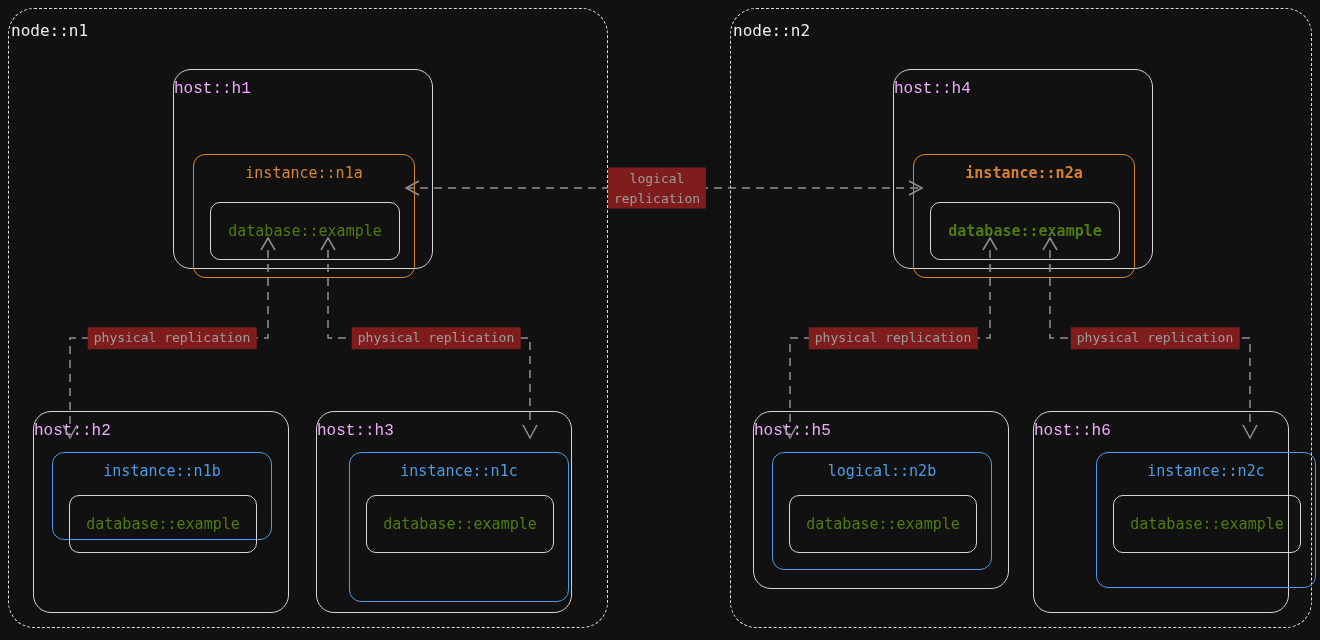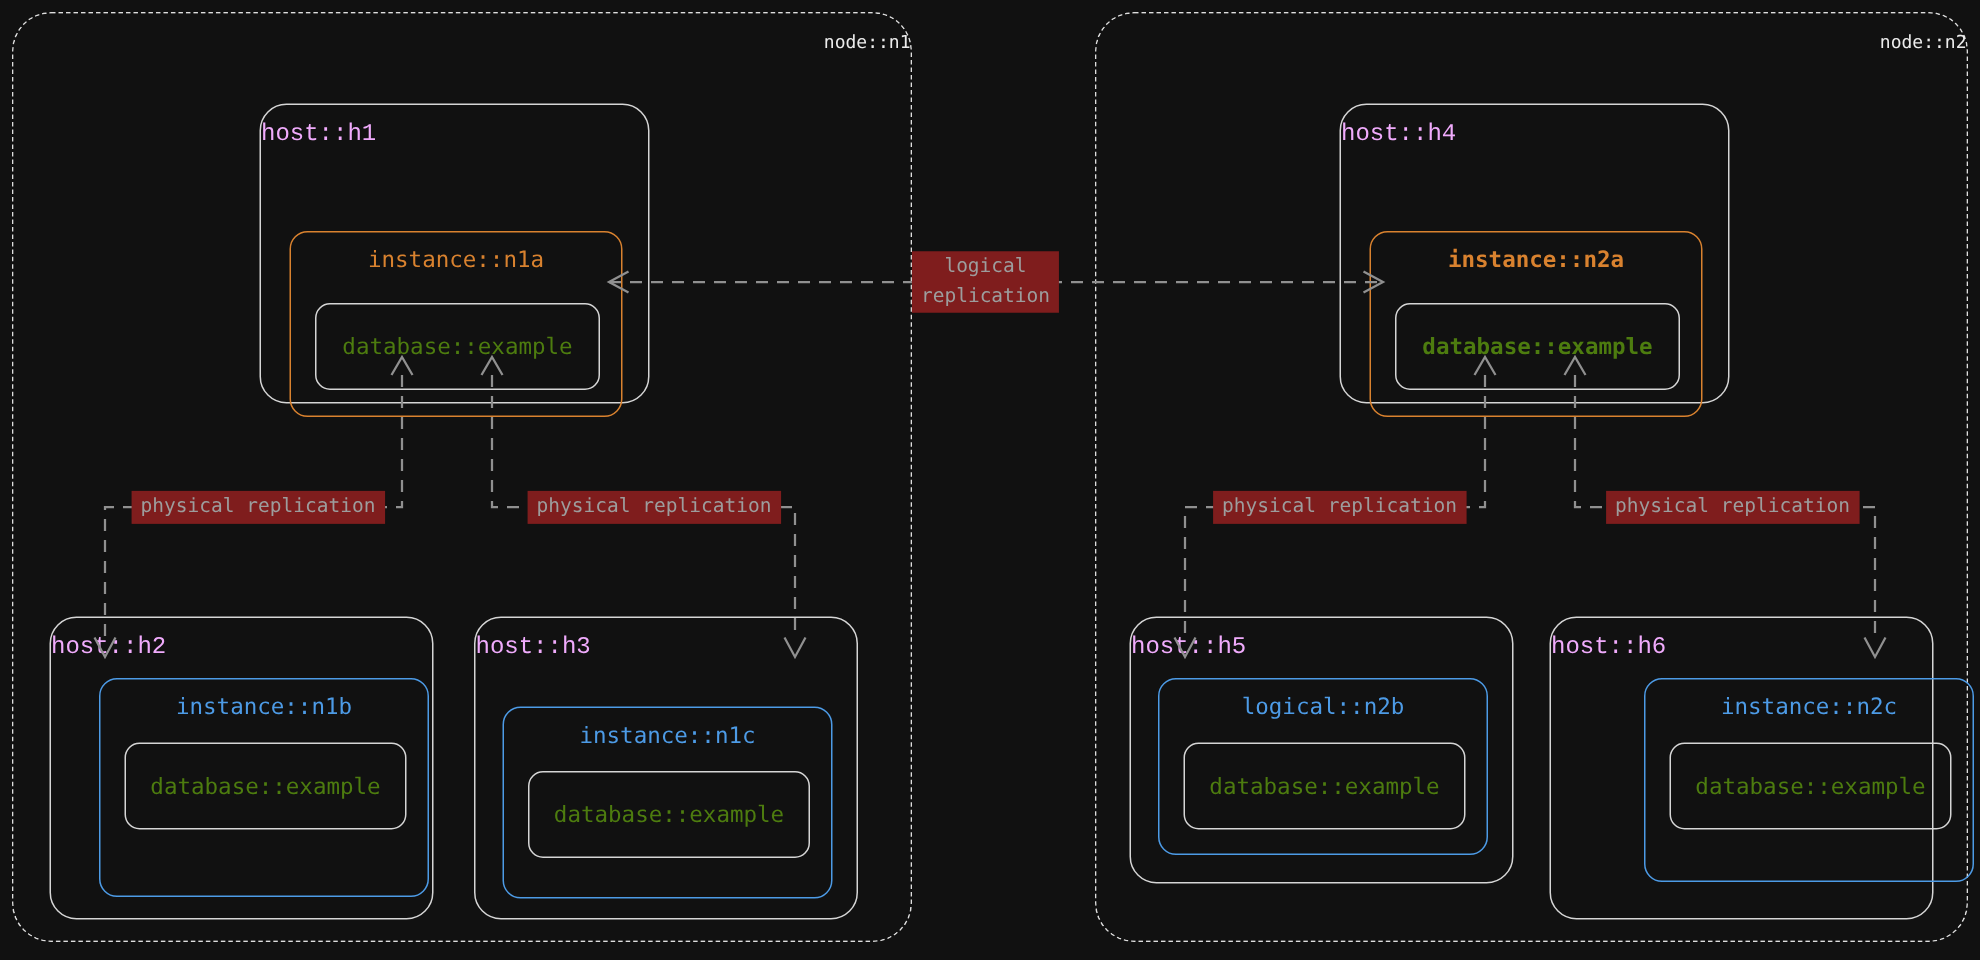--- a/index.html
+++ b/index.html
@@ -13,24 +13,24 @@
     overflow: hidden;
   }
   .node {
     position: absolute;
     border: 1.6px dashed #dededе;
     border: 1.6px dashed #dedede;
     border-radius: 26px;
   }
   .node-title {
     position: absolute;
-    top: 12px; left: 16px; right: 0;
-    text-align: right;
+    top: 12px; left: 2px; right: 0;
+    text-align: left;
     color: #ededed;
-    font-size: 12px;
+    font-size: 16px;
   }
   .host {
     position: absolute;
     border: 1.6px solid #d6d6d6;
     border-radius: 18px;
     background: #111111;
   }
   .host-title {
     position: absolute;
     top: 10px; left: 0; right: 0;
@@ -91,29 +91,29 @@
     <div class="host" style="left:164px; top:60px; width:260px; height:200px;">
       <div class="host-title">host::h1</div>
       <div class="instance primary" style="left:19px; top:40px; width:222px; height:124px;">
         <div class="instance-title">instance::n1a</div>
         <div class="database" style="left:16px; top:47px; width:190px; height:58px;">database::example</div>
       </div>
     </div>
 
     <div class="host" style="left:24px; top:402px; width:256px; height:202px;">
       <div class="host-title">host::h2</div>
-      <div class="instance" style="left:32px; top:40px; width:220px; height:146px;">
+      <div class="instance" style="left:18px; top:40px; width:220px; height:88px;">
         <div class="instance-title">instance::n1b</div>
         <div class="database" style="left:16px; top:42px; width:188px; height:58px;">database::example</div>
       </div>
     </div>
 
     <div class="host" style="left:307px; top:402px; width:256px; height:202px;">
       <div class="host-title">host::h3</div>
-      <div class="instance" style="left:18px; top:40px; width:220px; height:128px;margin-top:19px;">
+      <div class="instance" style="left:32px; top:40px; width:220px; height:150px;">
         <div class="instance-title">instance::n1c</div>
         <div class="database" style="left:16px; top:42px; width:188px; height:58px;">database::example</div>
       </div>
     </div>
   </div>
 
   <div class="node" style="left:730px; top:8px; width:582px; height:620px;">
     <div class="node-title">node::n2</div>
 
     <div class="host" style="left:162px; top:60px; width:260px; height:200px;">

